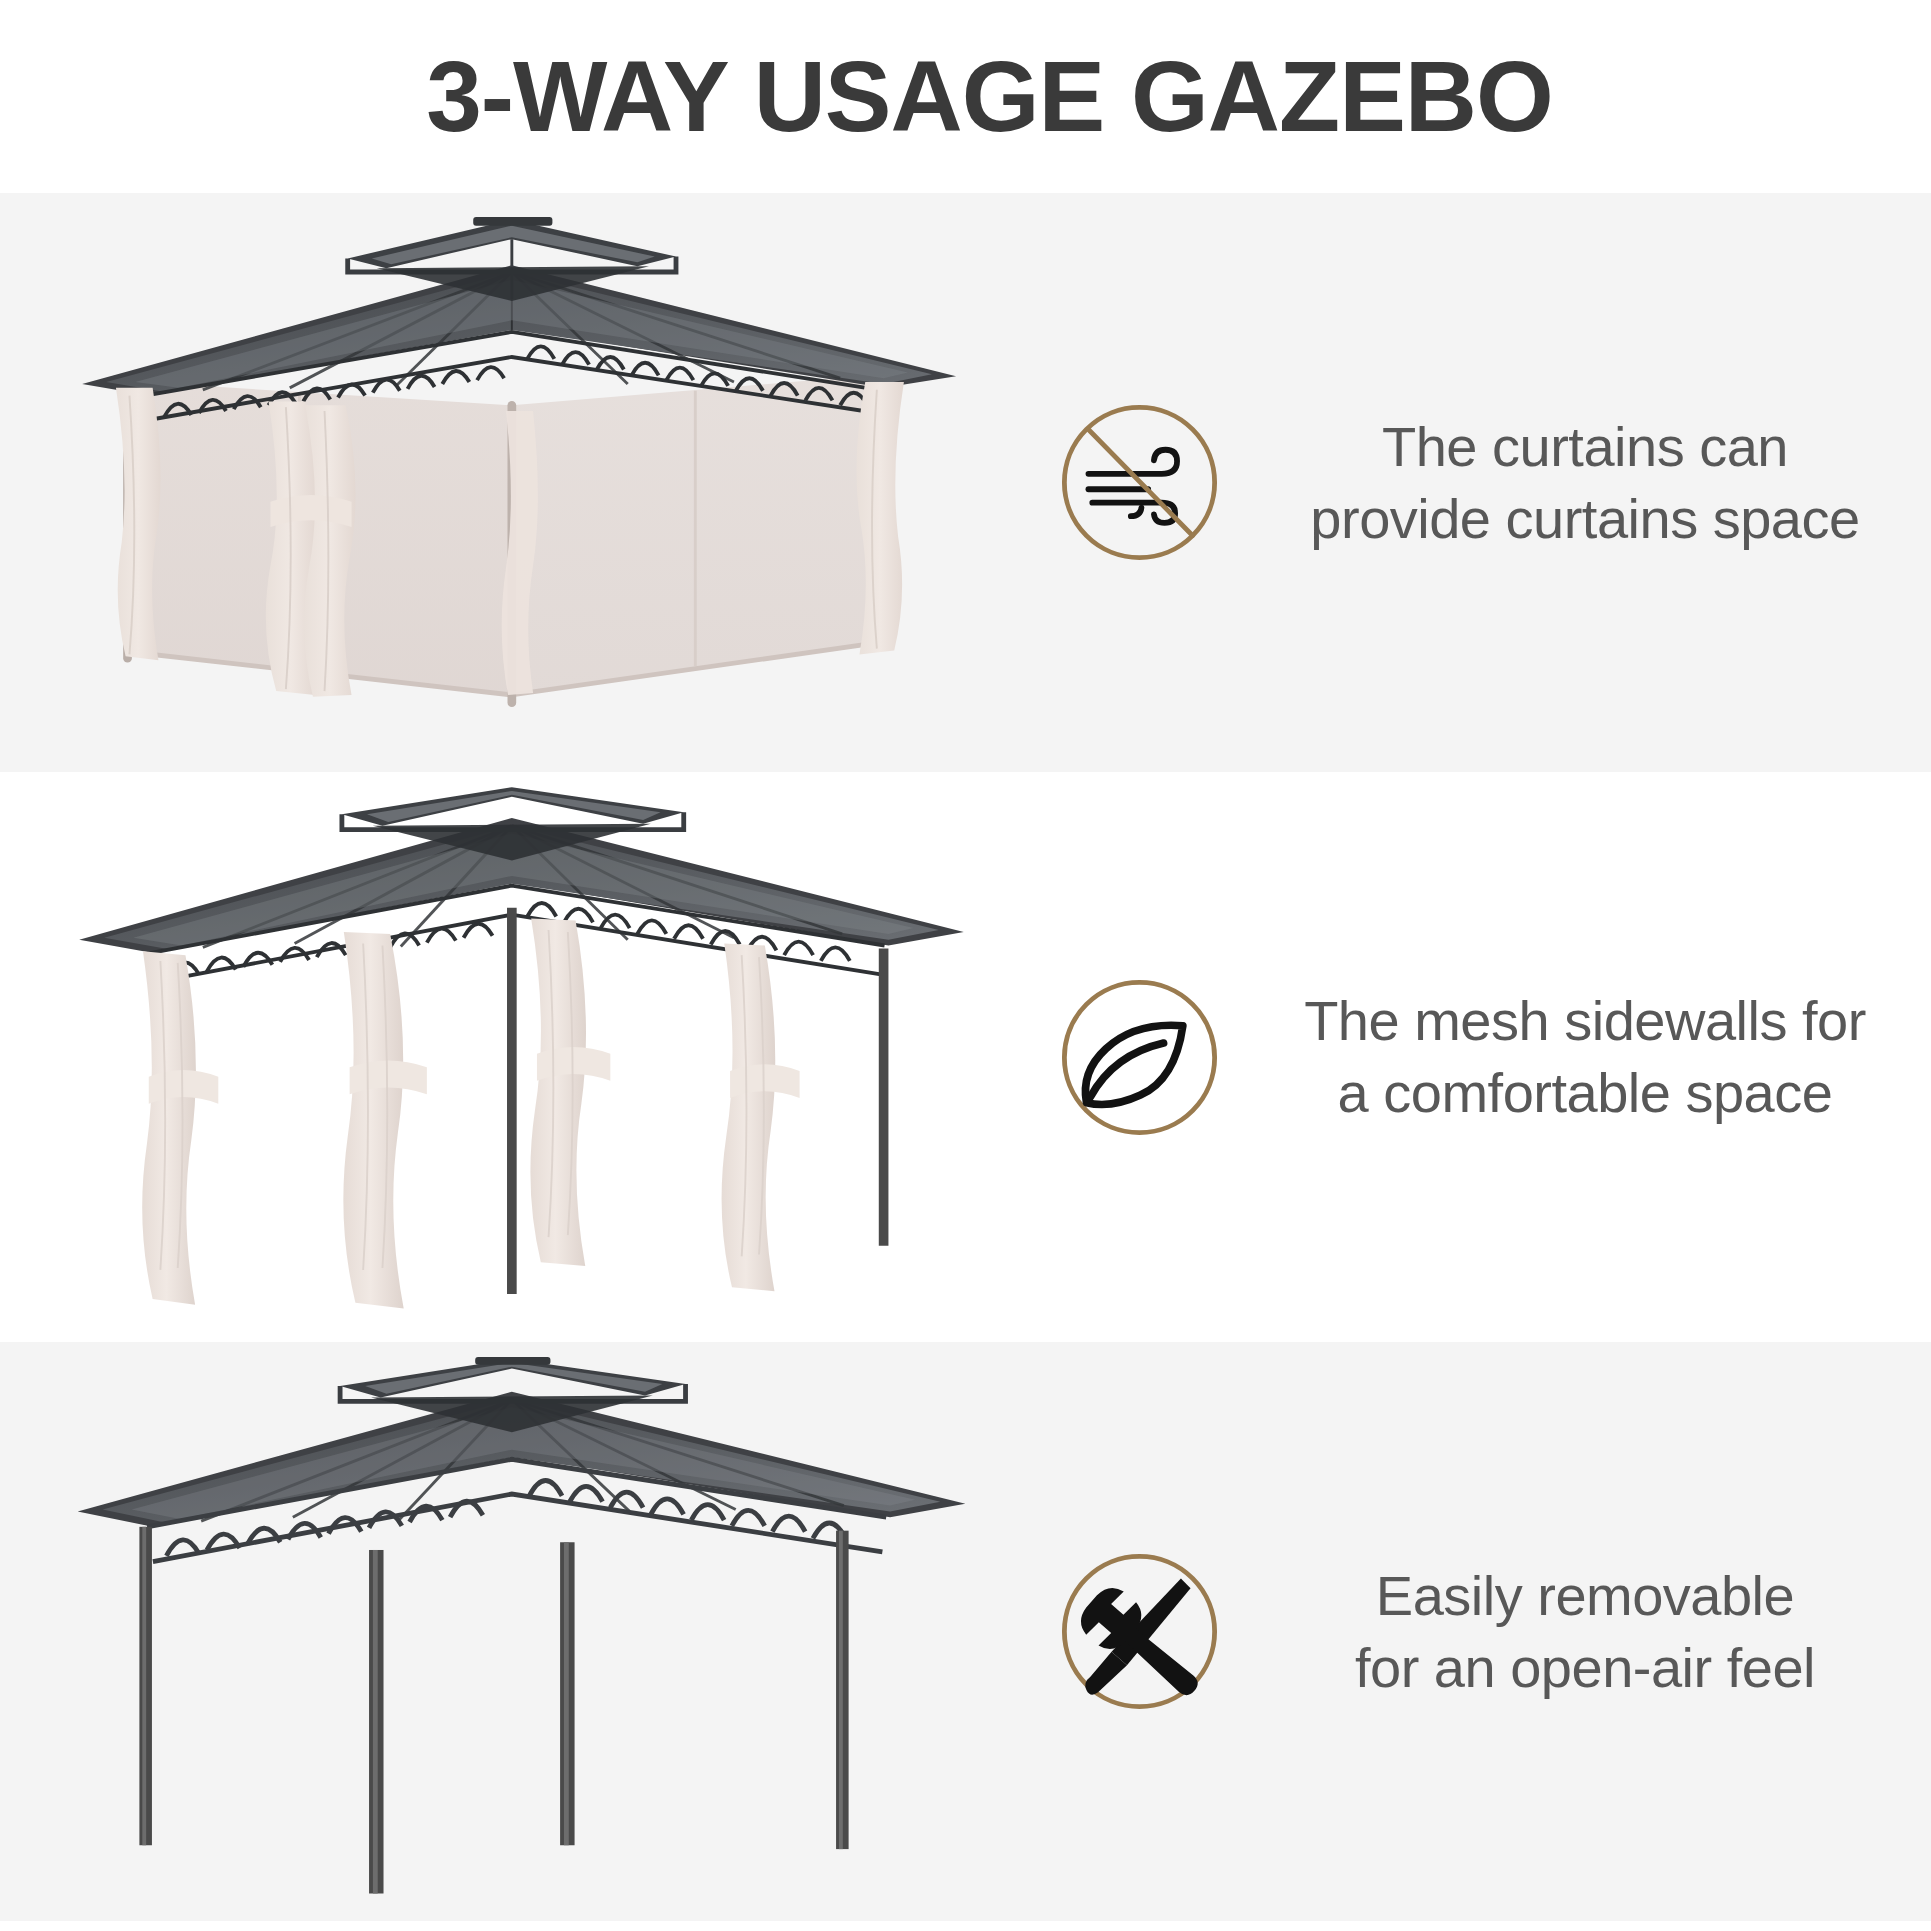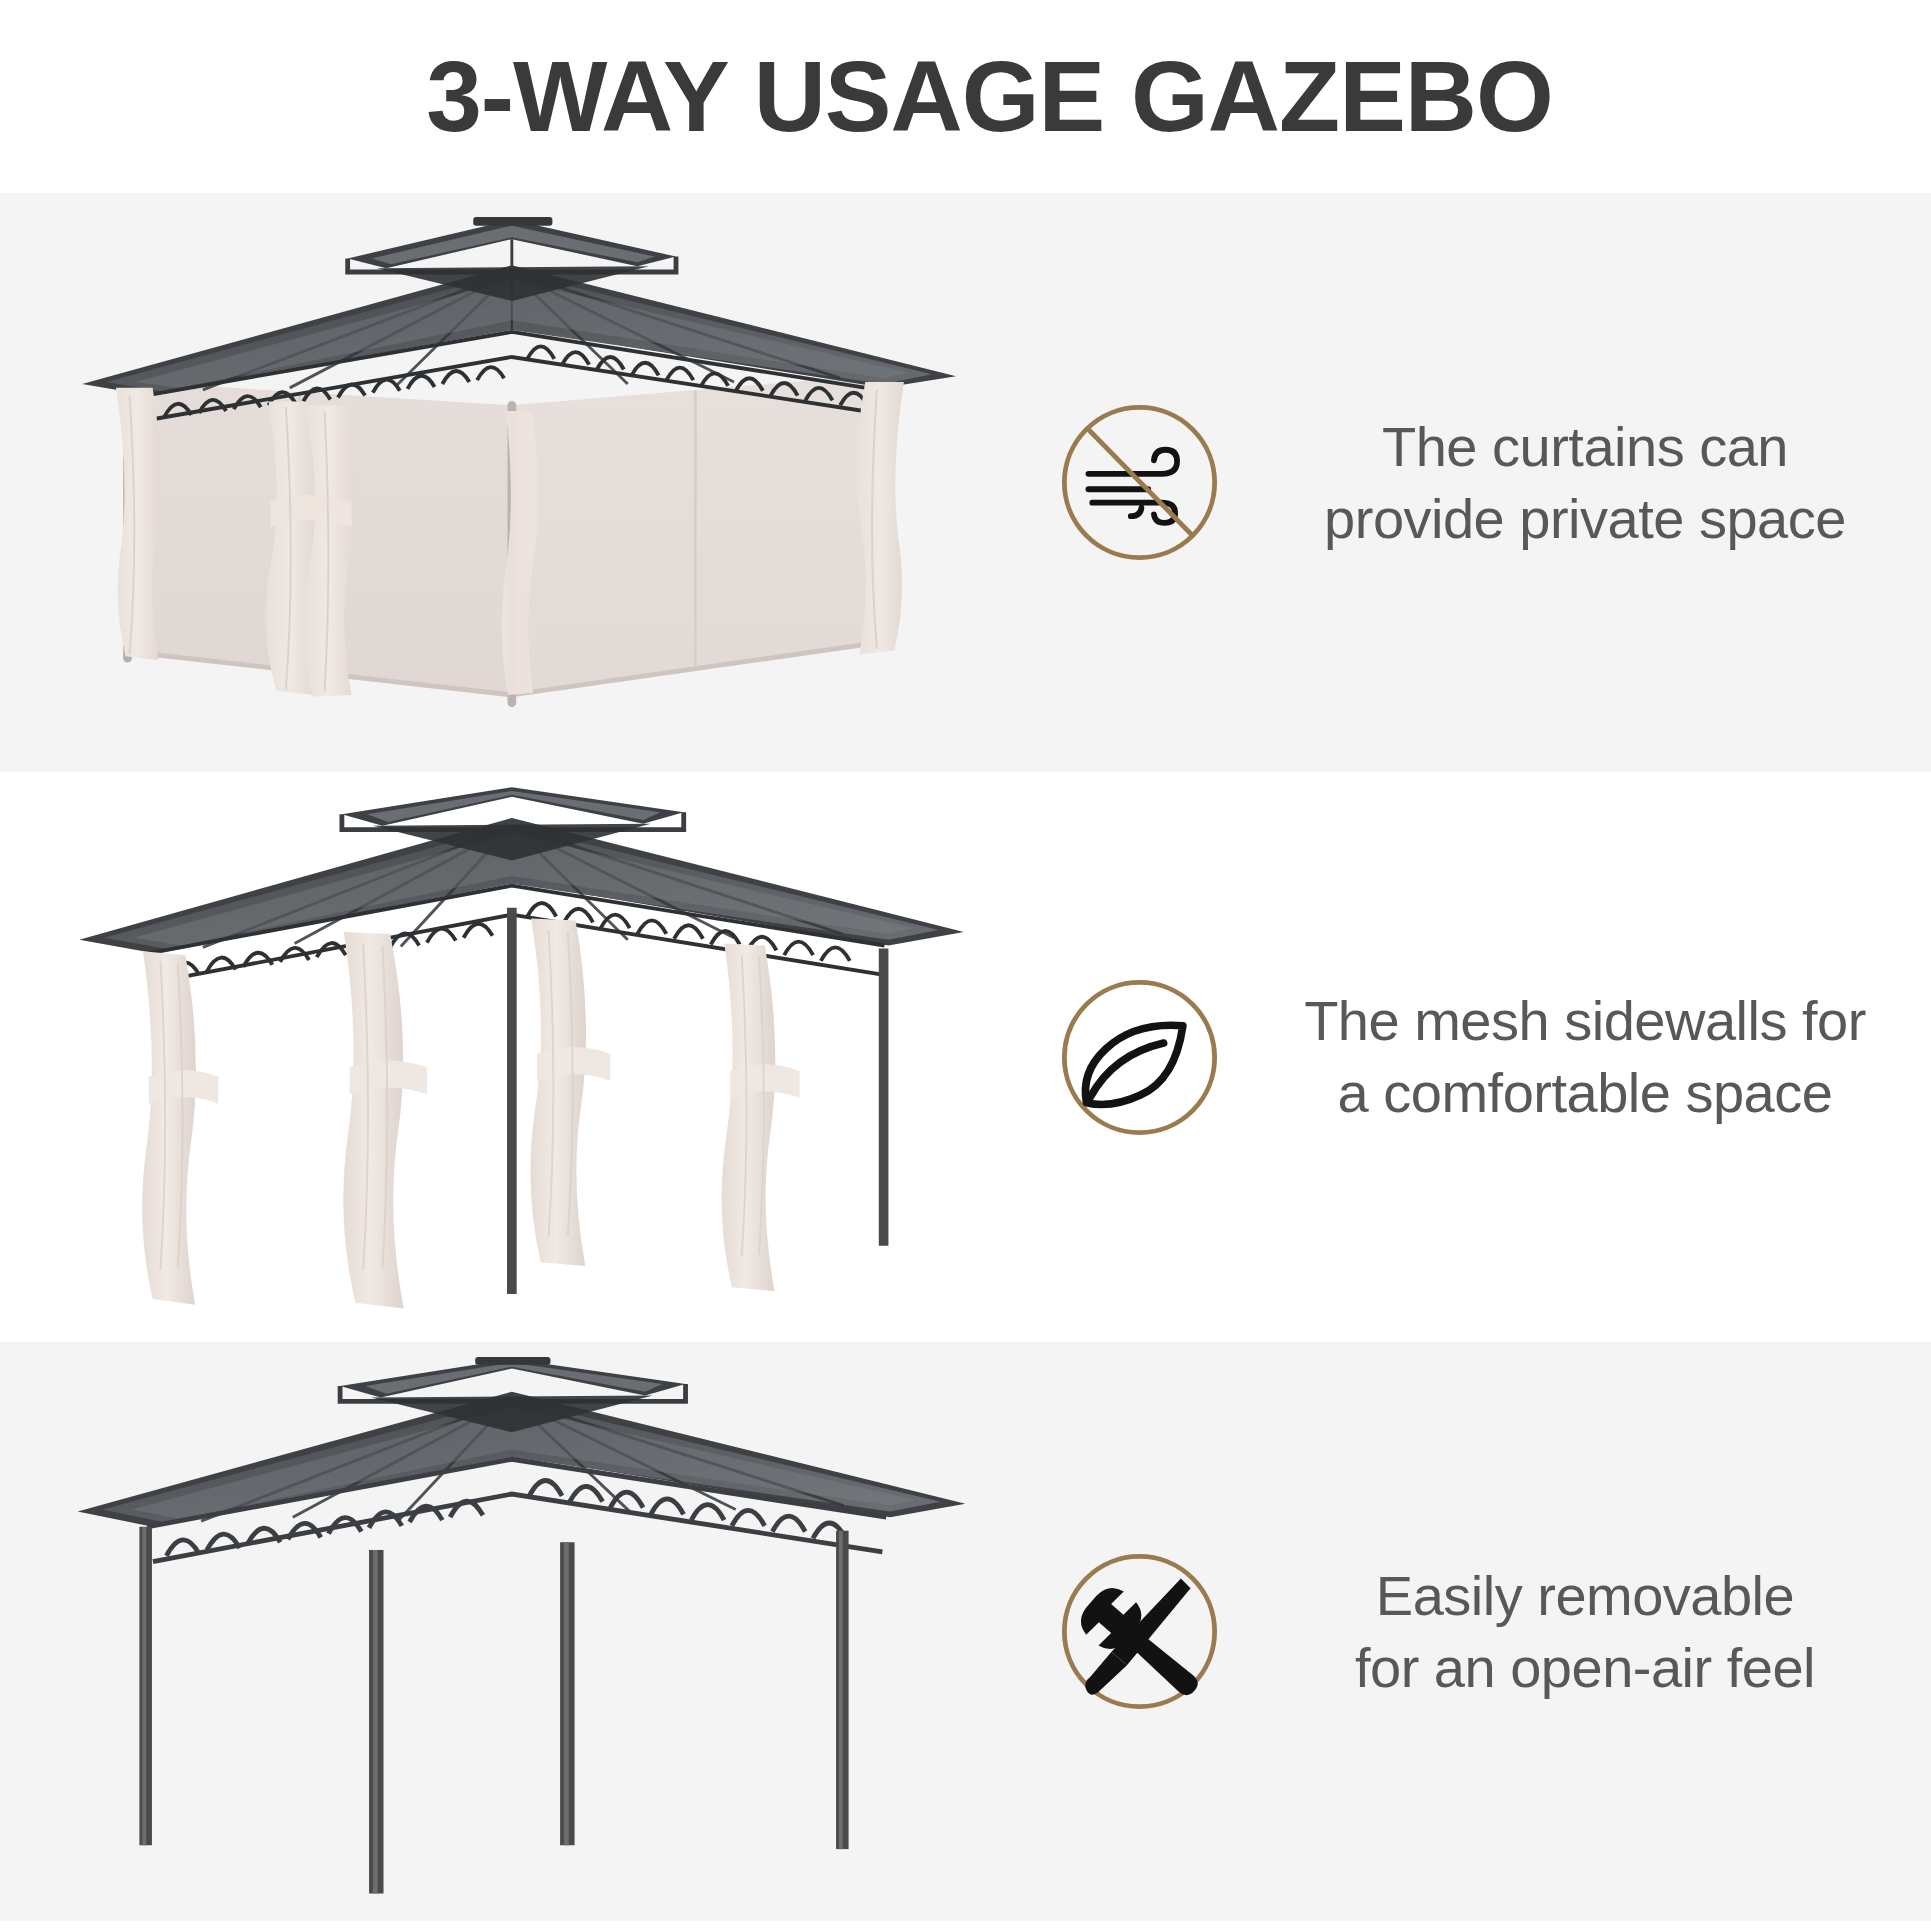--- a/index.html
+++ b/index.html
@@ -198,21 +198,21 @@
             <path d="M42,86 L118,86 q16,0 16,-13 q0,-12 -12,-12 q-11,0 -12,11"></path>
             <path d="M42,102 L104,102"></path>
             <path d="M46,116 L118,116 q14,0 14,11 q0,10 -11,10 q-10,0 -11,-9"></path>
             <path d="M86,130 q10,0 11,-9"></path>
           </g>
           <line x1="42" y1="40" x2="150" y2="150" stroke="#9a7b4f" stroke-width="5" stroke-linecap="round"></line>
         </svg>
       </div>
       <div class="feature-text">
         <span class="line">The curtains can</span>
-        <span class="line">provide private space</span>
+        <span class="line">provide curtains space</span>
       </div>
     </div>
   </div>
 
   <div class="panel shaded" id="panel-3">
 
     <div class="img-cell">
       <svg class="gazebo-svg" width="927" height="550" viewBox="0 0 960 570">
         <defs>
           <linearGradient id="rf3b" x1="0" y1="0" x2="1" y2="1">

